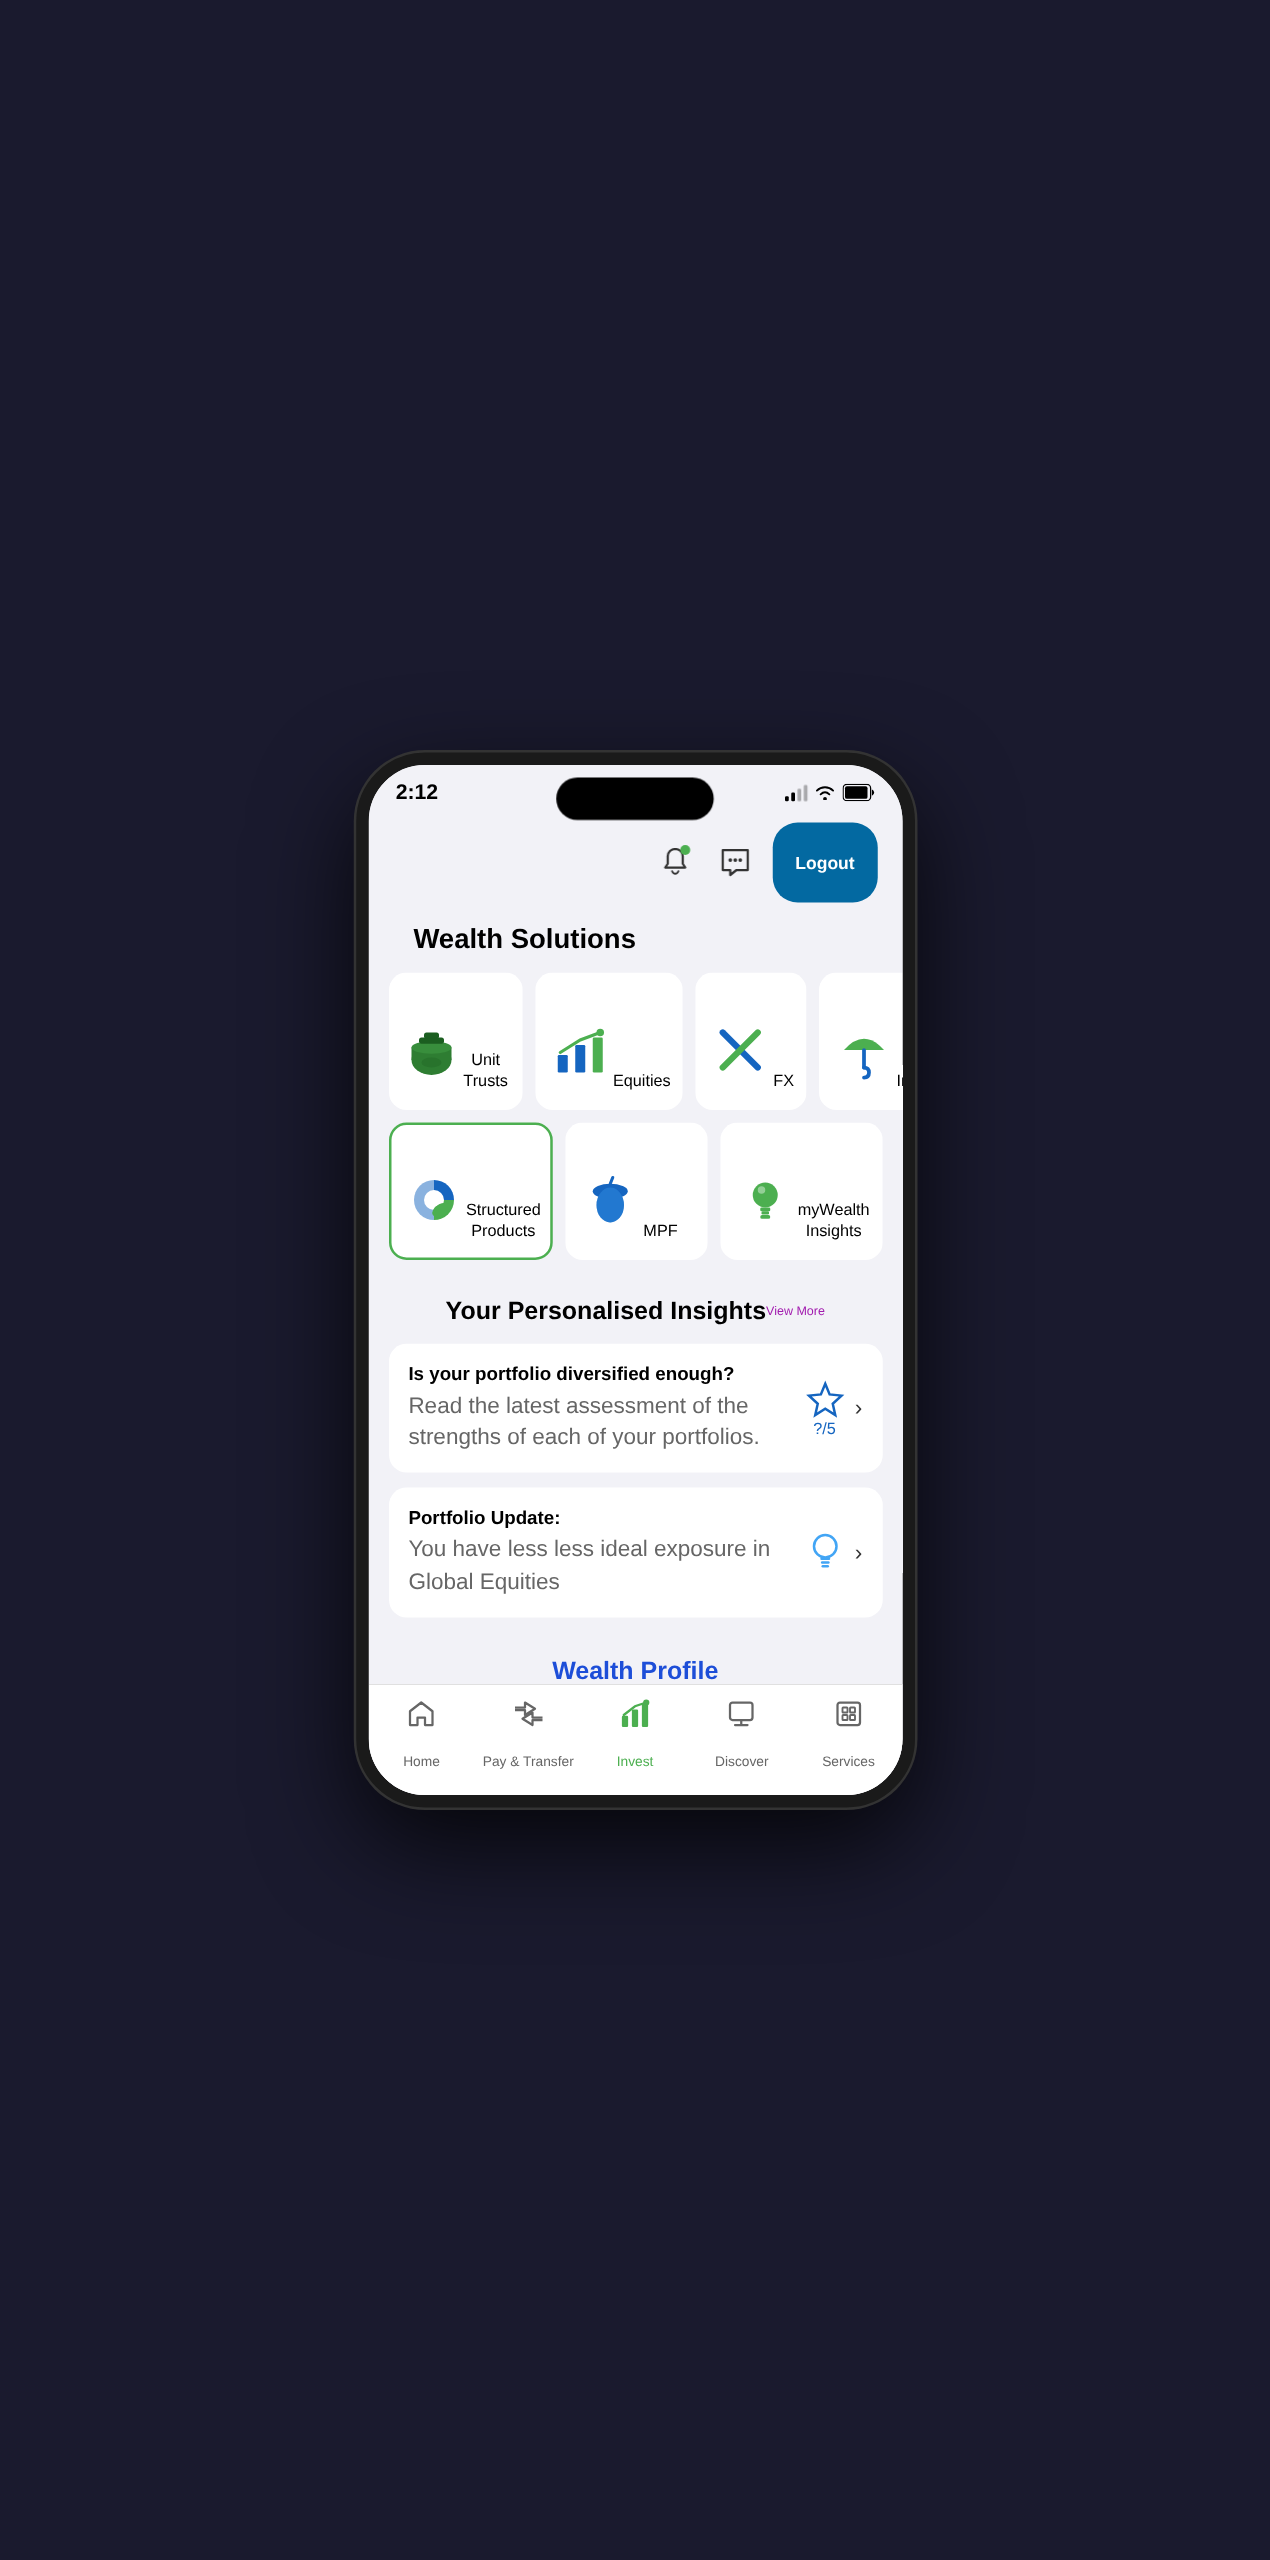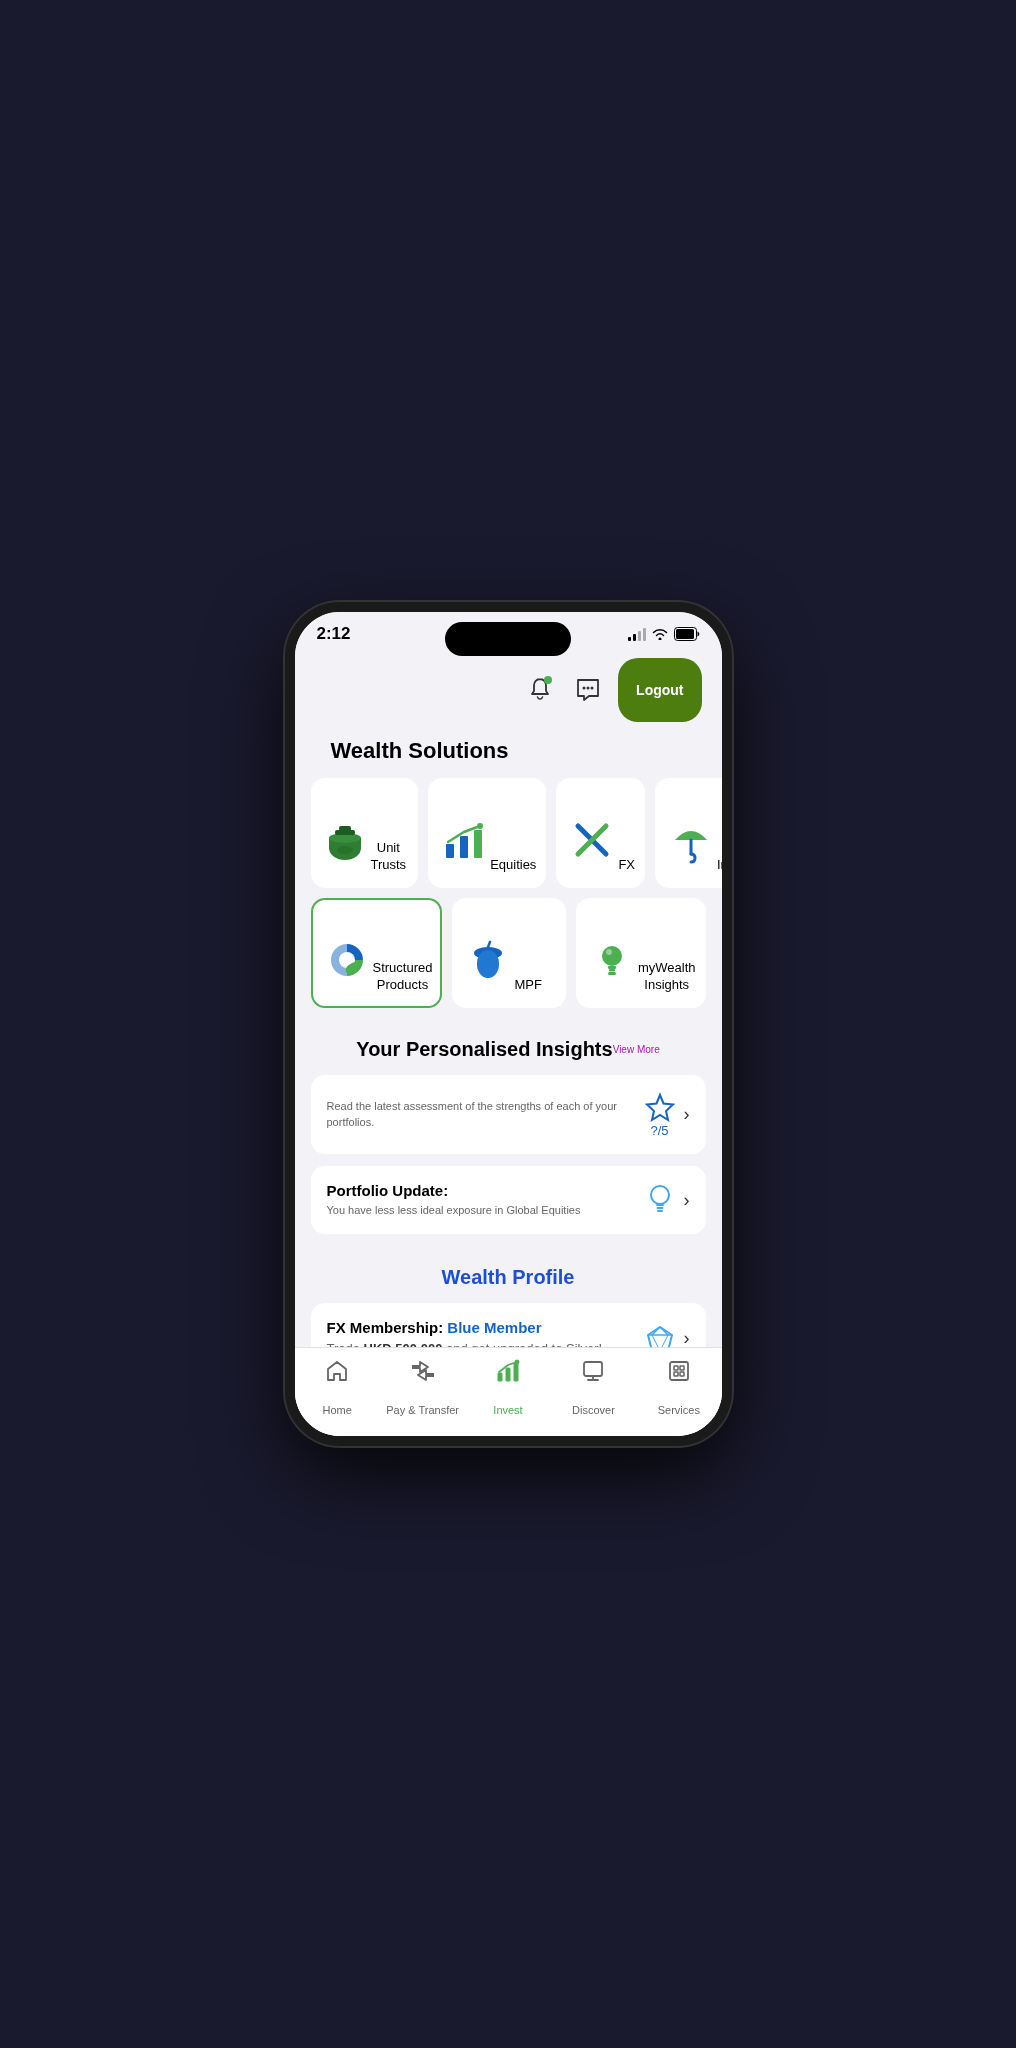--- a/index.html
+++ b/index.html
@@ -104,21 +104,21 @@
       width: 8px;
       height: 8px;
       background: #4CAF50;
       border-radius: 50%;
       position: absolute;
       top: 4px;
       right: 6px;
     }
 
     .logout-btn {
-      background: #4d7c0f;
+      background: #0369a1;
       color: #fff;
       border: none;
       border-radius: 20px;
       padding: 24px 18px;
       font-size: 14px;
       font-weight: 600;
       cursor: pointer;
     }
 
     .section-title {
@@ -215,21 +215,21 @@
     }
 
     .insight-card-title {
       font-size: 15px;
       font-weight: 700;
       color: #000;
       margin-bottom: 4px;
     }
 
     .insight-card-desc {
-      font-size: 11px;
+      font-size: 18px;
       color: #666;
       line-height: 1.4;
     }
 
     .insight-card-right {
       display: flex;
       align-items: center;
       gap: 8px;
       flex-shrink: 0;
     }
@@ -514,20 +514,21 @@
     </div>
 
     <div class="insights-section">
       <div class="insights-header">
         <span class="insights-title">Your Personalised Insights</span>
         <button class="view-more-btn">View More</button>
       </div>
 
       <div class="insight-card">
         <div class="insight-card-content">
+          <div class="insight-card-title">Is your portfolio diversified enough?</div>
           <div class="insight-card-desc">Read the latest assessment of the strengths of each of your portfolios.</div>
         </div>
         <div class="insight-card-right">
           <div class="star-rating">
             <svg width="32" height="32" viewBox="0 0 32 32">
               <polygon points="16,4 19.5,12.5 29,13.5 22,20 24,29 16,24 8,29 10,20 3,13.5 12.5,12.5" fill="none" stroke="#1565C0" stroke-width="2"></polygon>
             </svg>
             <span class="star-score">?/5</span>
           </div>
           <span class="chevron-right">›</span>

